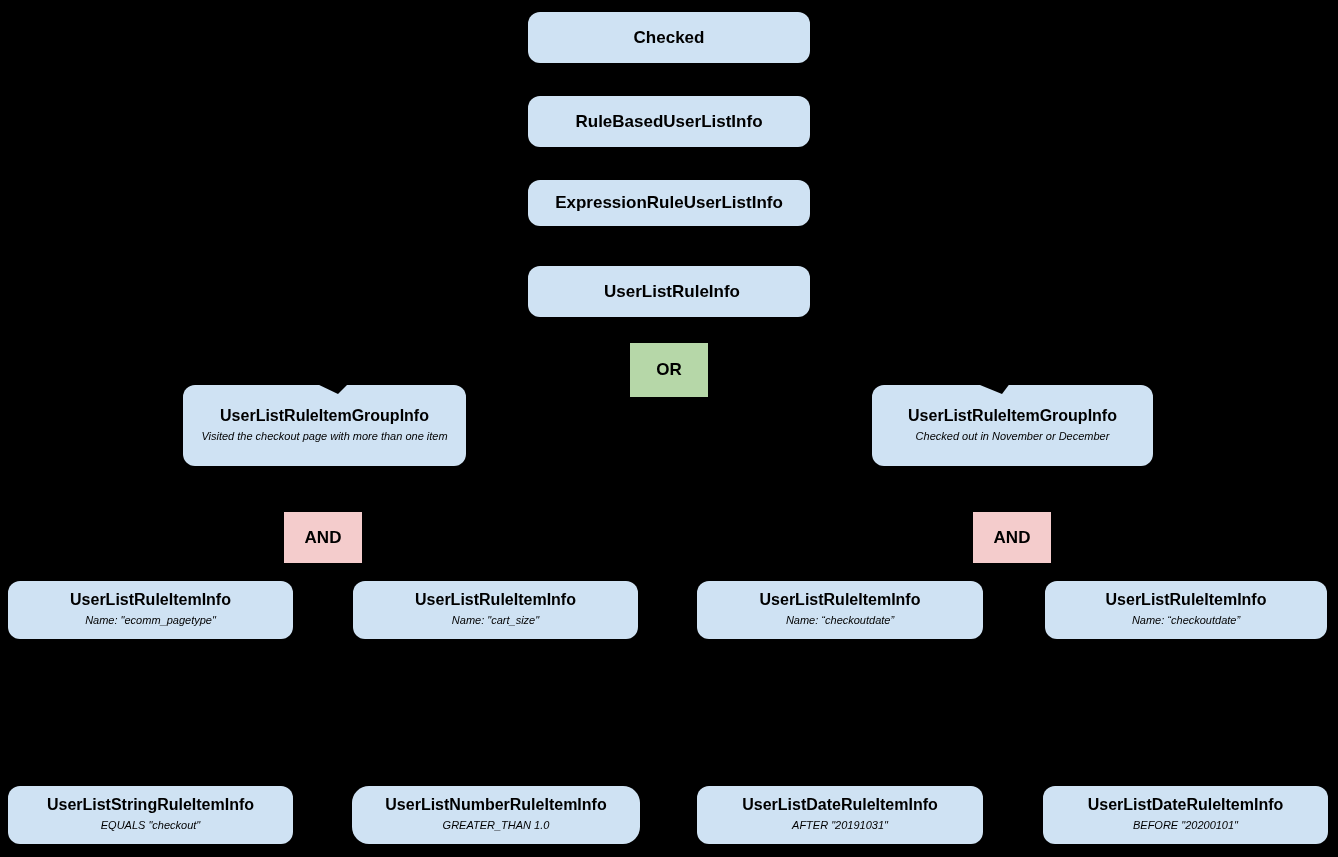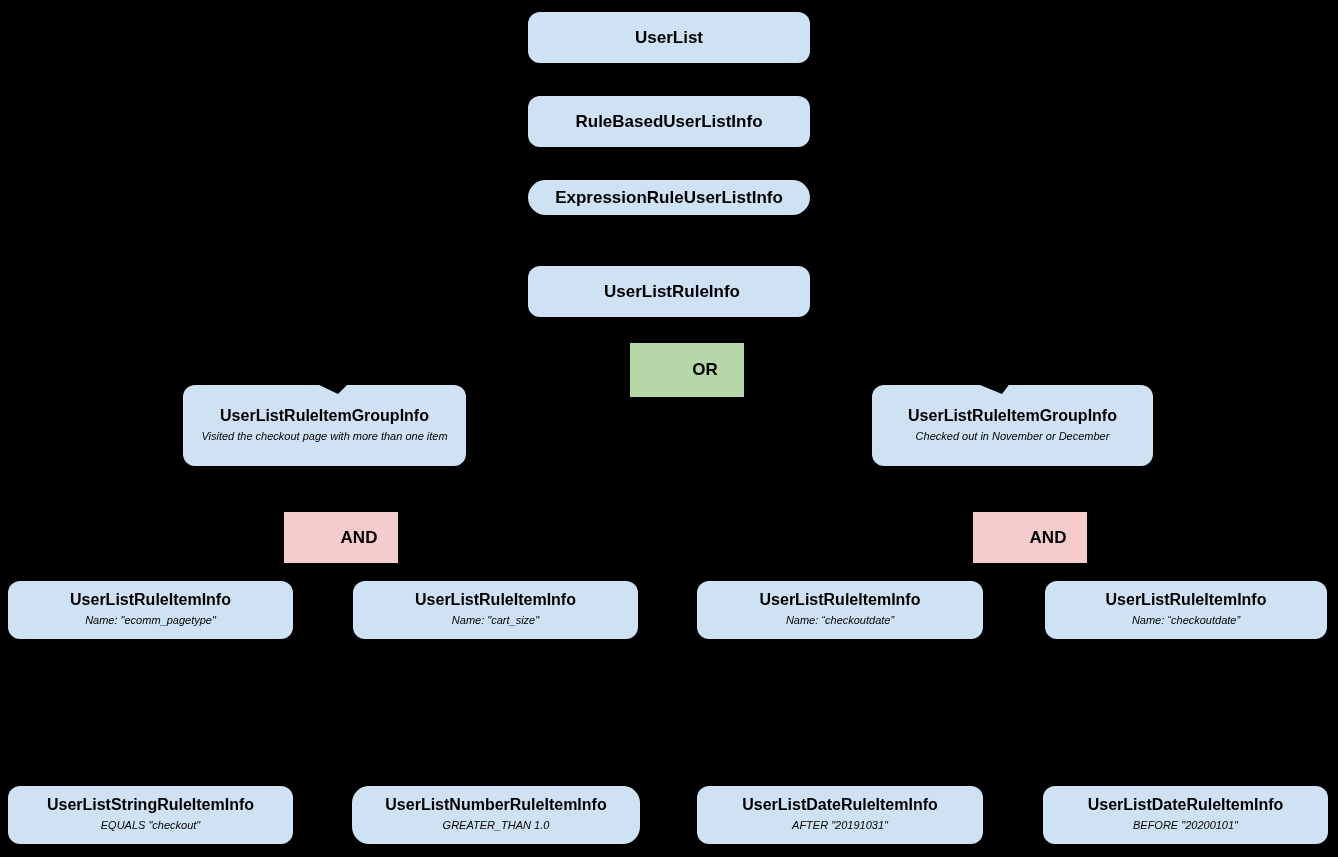--- a/index.html
+++ b/index.html
@@ -11,29 +11,29 @@
     position:absolute; background:#cfe2f3; border-radius:12px;
     display:flex; flex-direction:column; align-items:center; justify-content:center;
     text-align:center; padding:2px 10px; box-sizing:border-box;
   }
   .chain-label { font-weight:700; font-size:17px; line-height:22px; }
   .title { font-weight:700; font-size:16px; line-height:21px; }
   .sub   { font-style:italic; font-size:11px; line-height:21px; }
   .op {
     position:absolute; background:#f4cccc;
     display:flex; align-items:center; justify-content:center;
-    font-weight:700; font-size:17px;padding-left:36px;
+    font-weight:700; font-size:17px;
   }
   .op.or { background:#b6d7a8; }
   .arrowhead { position:absolute; z-index:5; }
 
   
   #n-userlist   { left:528px; top:12px;  width:282px; height:51px; }
   #n-rulebased  { left:528px; top:96px;  width:282px; height:51px; }
-  #n-expression { left:528px; top:180px; width:282px; height:35px;border-radius:18px; }
+  #n-expression { left:528px; top:180px; width:282px; height:46px; }
   #n-ruleinfo   { left:528px; top:266px; width:282px; height:51px;padding-left:16px; }
   #op-or        { left:630px; top:343px; width:78px;  height:54px; }
   #g-left       { left:183px; top:385px; width:283px; height:81px; }
   #g-right      { left:872px; top:385px; width:281px; height:81px; }
   #op-and-left  { left:284px; top:512px; width:78px;  height:51px; }
   #op-and-right { left:973px; top:512px; width:78px;  height:51px; }
   #r1 { left:8px;    top:581px; width:285px; height:58px; }
   #r2 { left:353px;  top:581px; width:285px; height:58px; }
   #r3 { left:697px;  top:581px; width:286px; height:58px; }
   #r4 { left:1045px; top:581px; width:282px; height:58px; }
@@ -43,21 +43,21 @@
   #l4 { left:1043px; top:786px; width:285px; height:58px; }
   #arrow-left  { left:308px; top:368px; }
   #arrow-right { left:972px; top:368px; }
 </style>
 </head>
 <body>
 
 <div class="stage">
 
   <div class="node" id="n-userlist">
-    <span class="chain-label">UserList</span>
+    <span class="chain-label">Checked</span>
   </div>
   <div class="node" id="n-rulebased">
     <span class="chain-label">RuleBasedUserListInfo</span>
   </div>
   <div class="node" id="n-expression">
     <span class="chain-label">ExpressionRuleUserListInfo</span>
   </div>
   <div class="node" id="n-ruleinfo">
     <span class="chain-label">UserListRuleInfo</span>
   </div>

